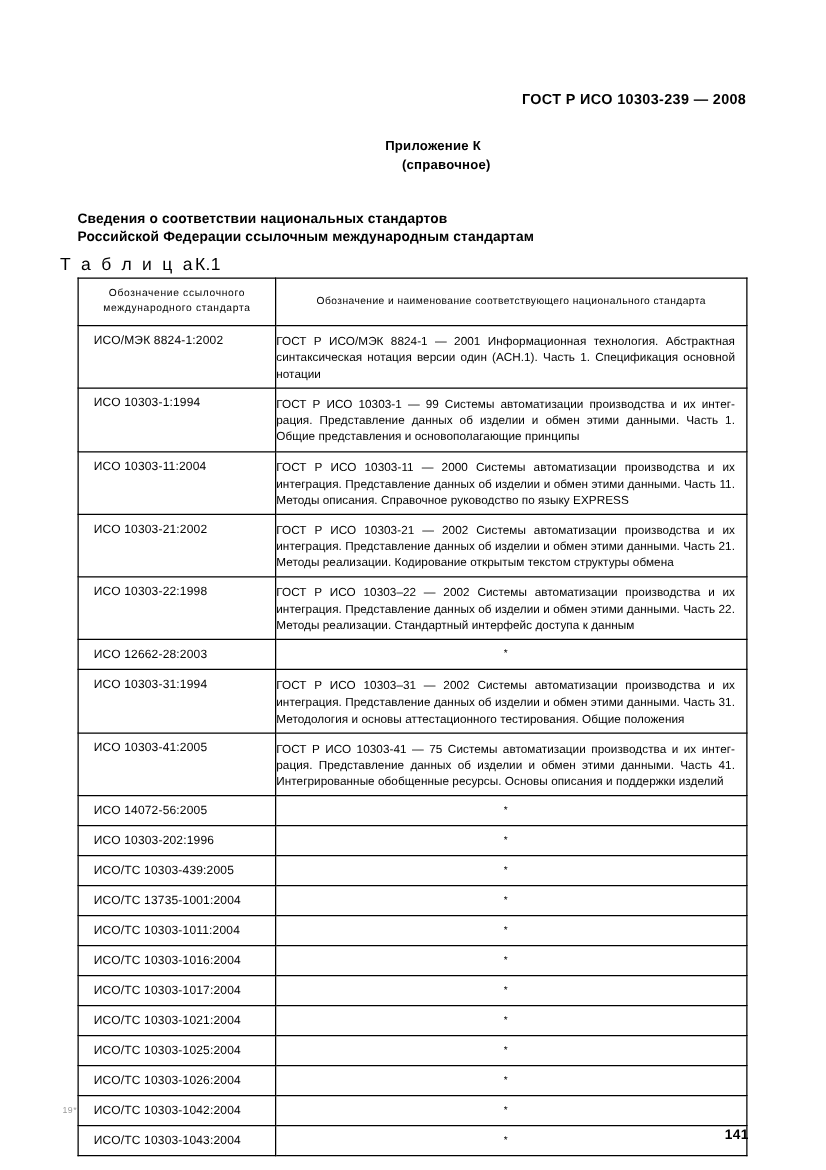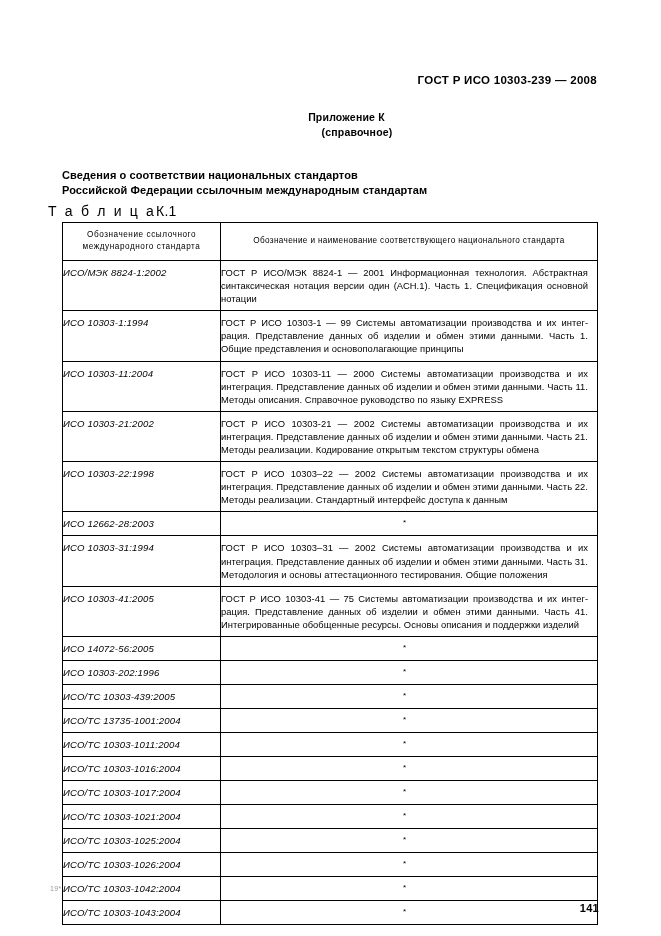--- a/index.html
+++ b/index.html
@@ -107,26 +107,25 @@
     font-size: 8.2px;
     line-height: 12px;
     letter-spacing: 0.55px;
     vertical-align: middle;
   }
   .ref-table thead th.h2 {
     letter-spacing: 0.35px;
   }
 
   td.code {
-    padding: 5px 0 5px 0;
+    padding: 5px 0 5px 12px;
     white-space: nowrap;
     font-size: 9.6px;
     line-height: 13px;
     letter-spacing: 0.15px;
-    font-style: italic;
   }
   td.desc {
     padding: 5px 9px 5px 0;
     font-size: 9.4px;
     line-height: 13.1px;
     text-align: justify;
     text-justify: inter-word;
     hyphens: manual;
     letter-spacing: 0.05px;
   }

